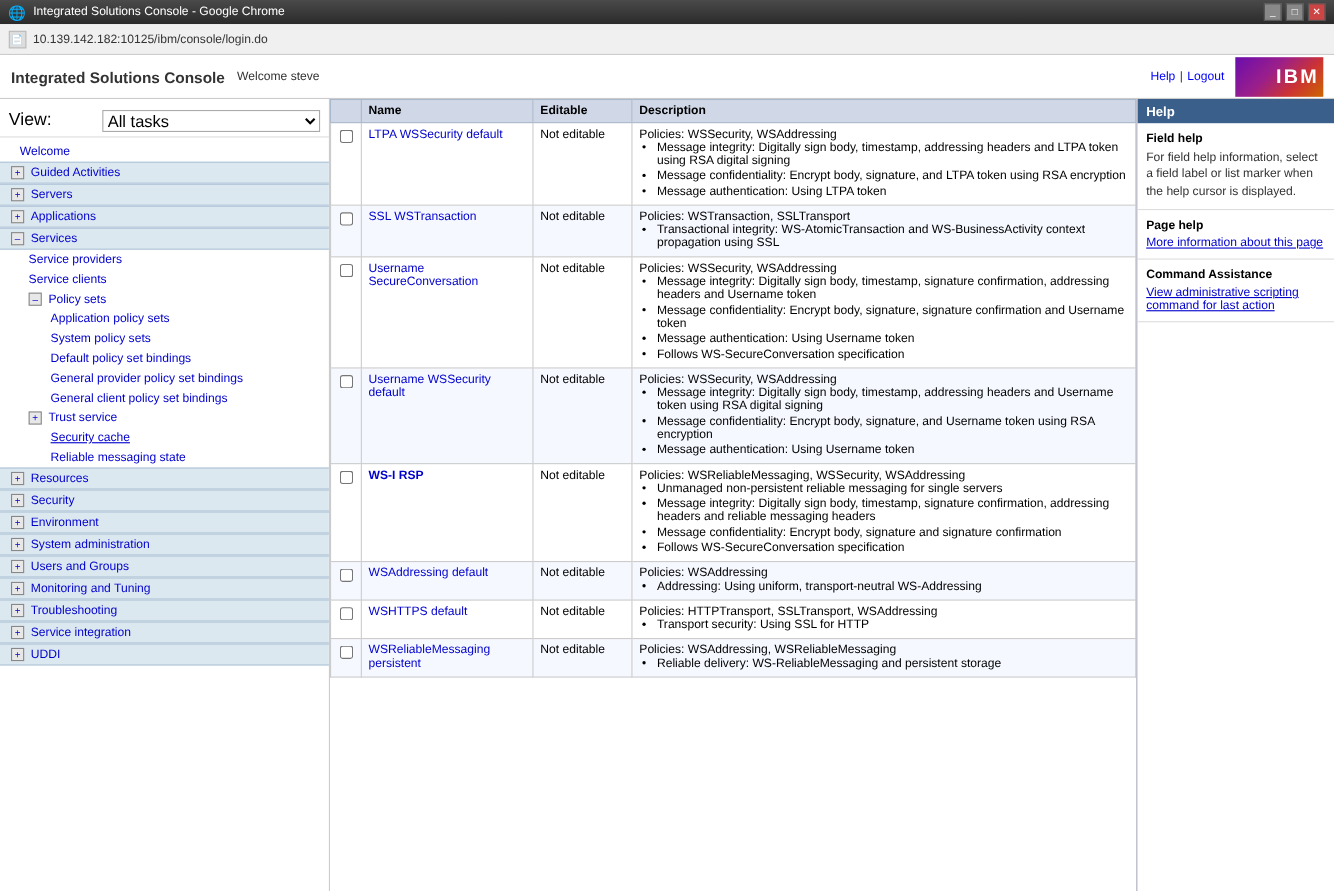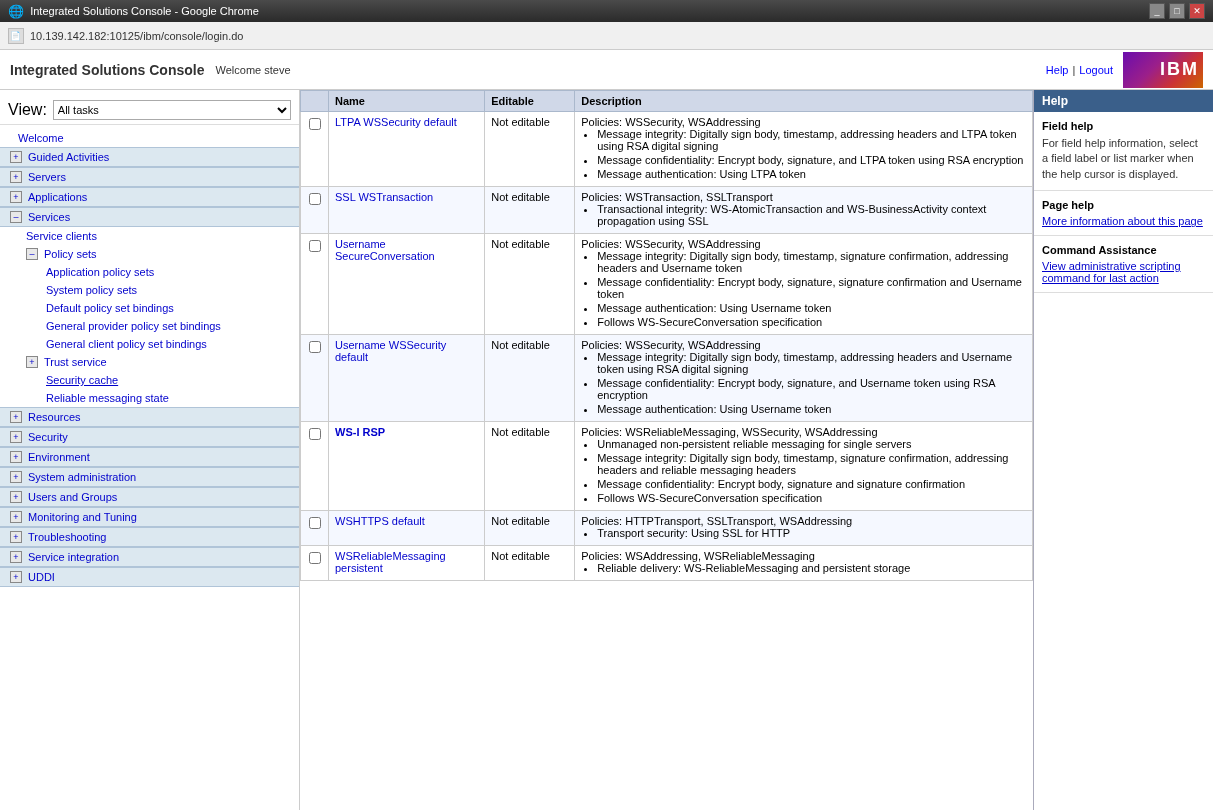--- a/index.html
+++ b/index.html
@@ -63,21 +63,21 @@
     #sidebar {
       width: 300px;
       min-width: 300px;
       background: #fff;
       border-right: 1px solid #ccc;
       overflow-y: auto;
       padding: 6px 0;
     }
     .view-row { display: flex; align-items: center; padding: 4px 8px; gap: 6px; border-bottom: 1px solid #ddd; margin-bottom: 4px; }
     .view-label { font-size: 16px; font-weight: normal; }
-    .view-select { font-size: 11px; flex: 1; height: 20px; border: 1px solid #aaa; background: #fff; }
+    .view-select { font-size: 15px; flex: 1; height: 20px; border: 1px solid #aaa; background: #fff; margin-left: 40px; }
 
     .nav-item { padding: 3px 8px 3px 10px; font-size: 11px; color: #0000cc; cursor: pointer; display: flex; align-items: center; gap: 4px; }
     .nav-item .expand-icon { width: 12px; height: 12px; display: inline-flex; align-items: center; justify-content: center; border: 1px solid #888; font-size: 9px; background: #e8e8e8; margin-right: 2px; }
     .nav-group { background: #dce8f0; border-top: 1px solid #b0c4d8; border-bottom: 1px solid #b0c4d8; }
 
     
     #content { flex: 1; overflow-y: auto; overflow-x: hidden; background: #fff; }
 
     
     .policy-table { width: 100%; border-collapse: collapse; }
@@ -174,20 +174,23 @@
       <span class="expand-icon">+</span>
       <span>Applications</span>
     </div>
 
     <div class="nav-item nav-group">
       <span class="expand-icon">–</span>
       <span>Services</span>
     </div>
 
     <div style="padding-left:20px;">
+      <div class="nav-item" style="padding-left:6px;">
+        <span style="color:#0000cc;">Service providers</span>
+      </div>
       <div class="nav-item" style="padding-left:6px;">
         <span style="color:#0000cc;">Service clients</span>
       </div>
       <div class="nav-item" style="padding-left:6px;">
         <span class="expand-icon">–</span>
         <span>Policy sets</span>
       </div>
       <div style="padding-left:24px;">
         <div class="nav-item" style="padding-left:2px;">
           <span style="color:#0000cc;">Application policy sets</span>
@@ -328,20 +331,31 @@
               <ul>
                 <li>Unmanaged non-persistent reliable messaging for single servers</li>
                 <li>Message integrity: Digitally sign body, timestamp, signature confirmation, addressing headers and reliable messaging headers</li>
                 <li>Message confidentiality: Encrypt body, signature and signature confirmation</li>
                 <li>Follows WS-SecureConversation specification</li>
               </ul>
             </td>
           </tr>
           <tr>
             <td style="text-align: center; vertical-align: top; padding-top: 6px;"><input type="checkbox" style=""></td>
+            <td style="vertical-align: top;"><a href="#">WSAddressing default</a></td>
+            <td>Not editable</td>
+            <td>
+              <div>Policies: WSAddressing</div>
+              <ul>
+                <li>Addressing: Using uniform, transport-neutral WS-Addressing</li>
+              </ul>
+            </td>
+          </tr>
+          <tr>
+            <td style="text-align: center; vertical-align: top; padding-top: 6px;"><input type="checkbox" style=""></td>
             <td style="vertical-align: top;"><a href="#">WSHTTPS default</a></td>
             <td>Not editable</td>
             <td>
               <div>Policies: HTTPTransport, SSLTransport, WSAddressing</div>
               <ul>
                 <li>Transport security: Using SSL for HTTP</li>
               </ul>
             </td>
           </tr>
           <tr>

